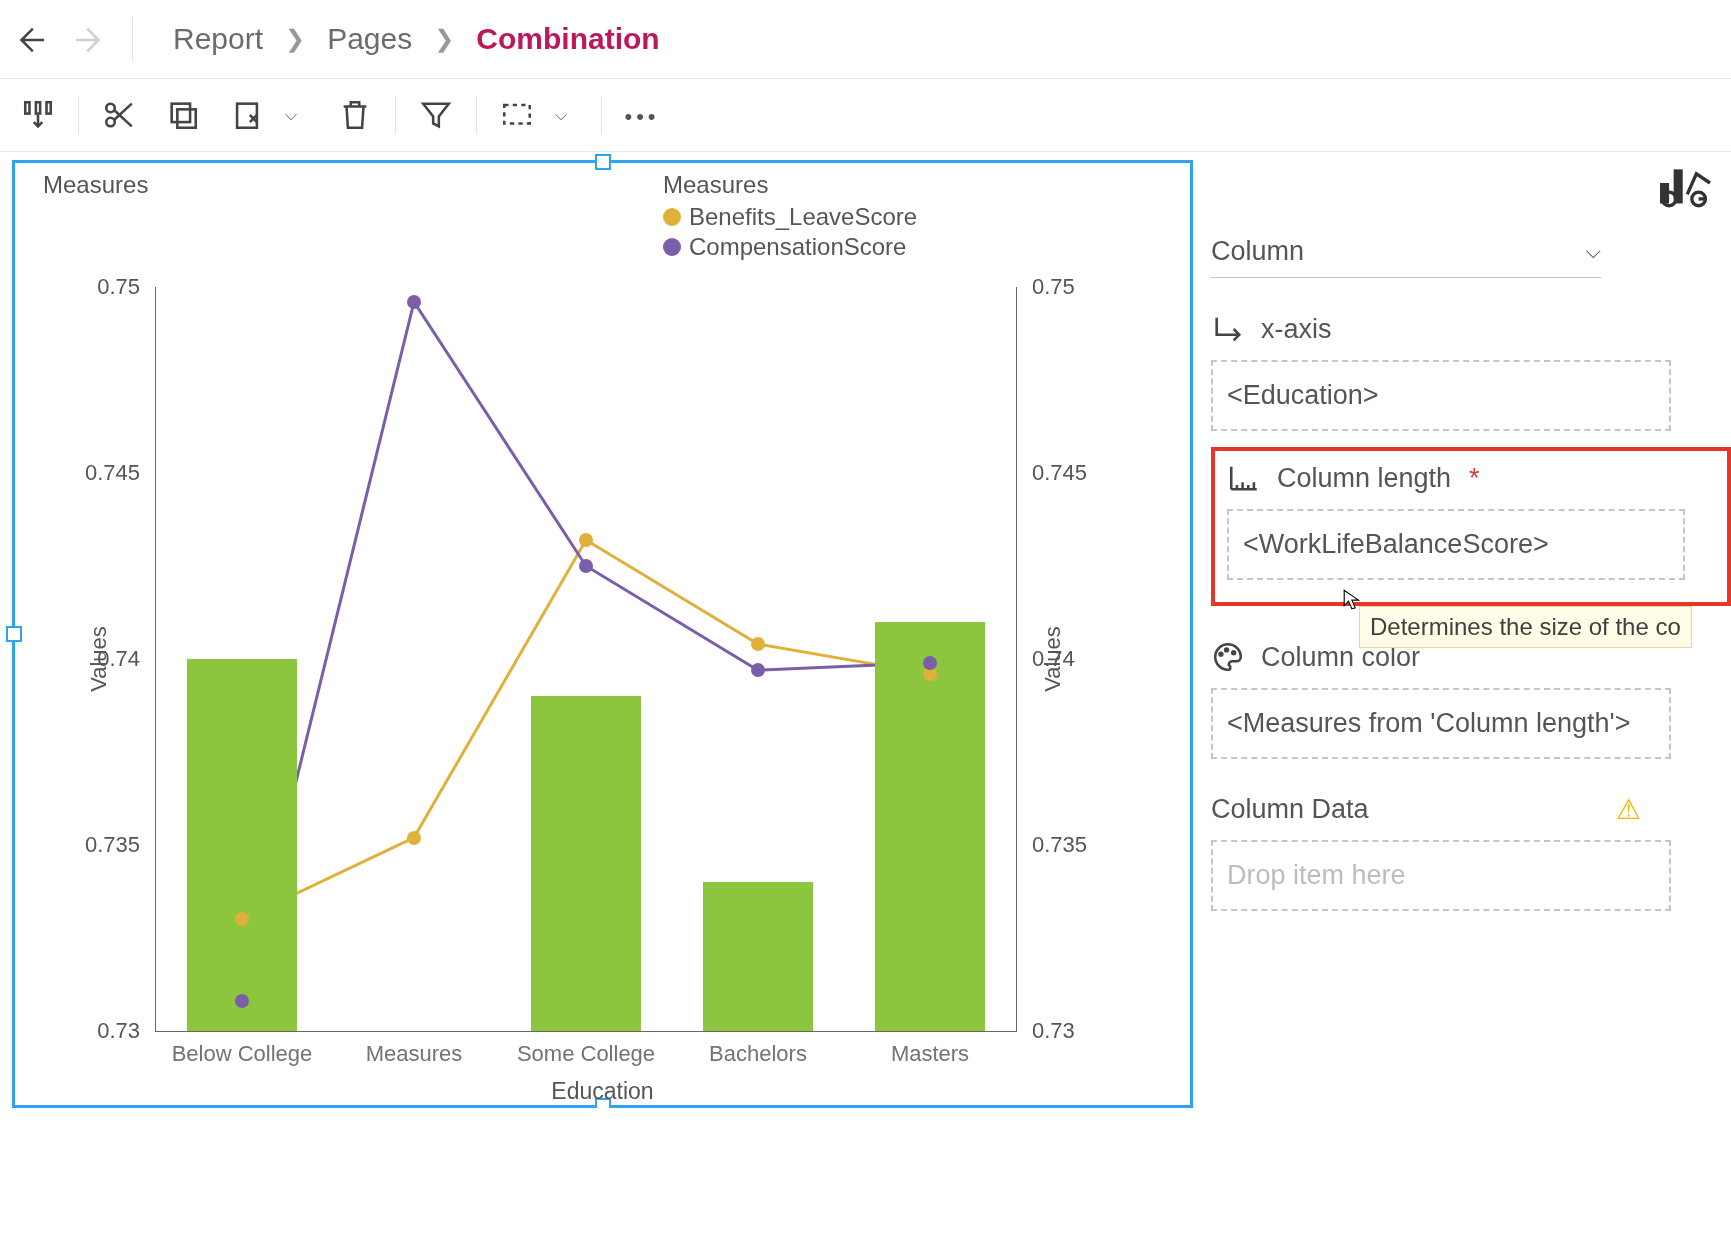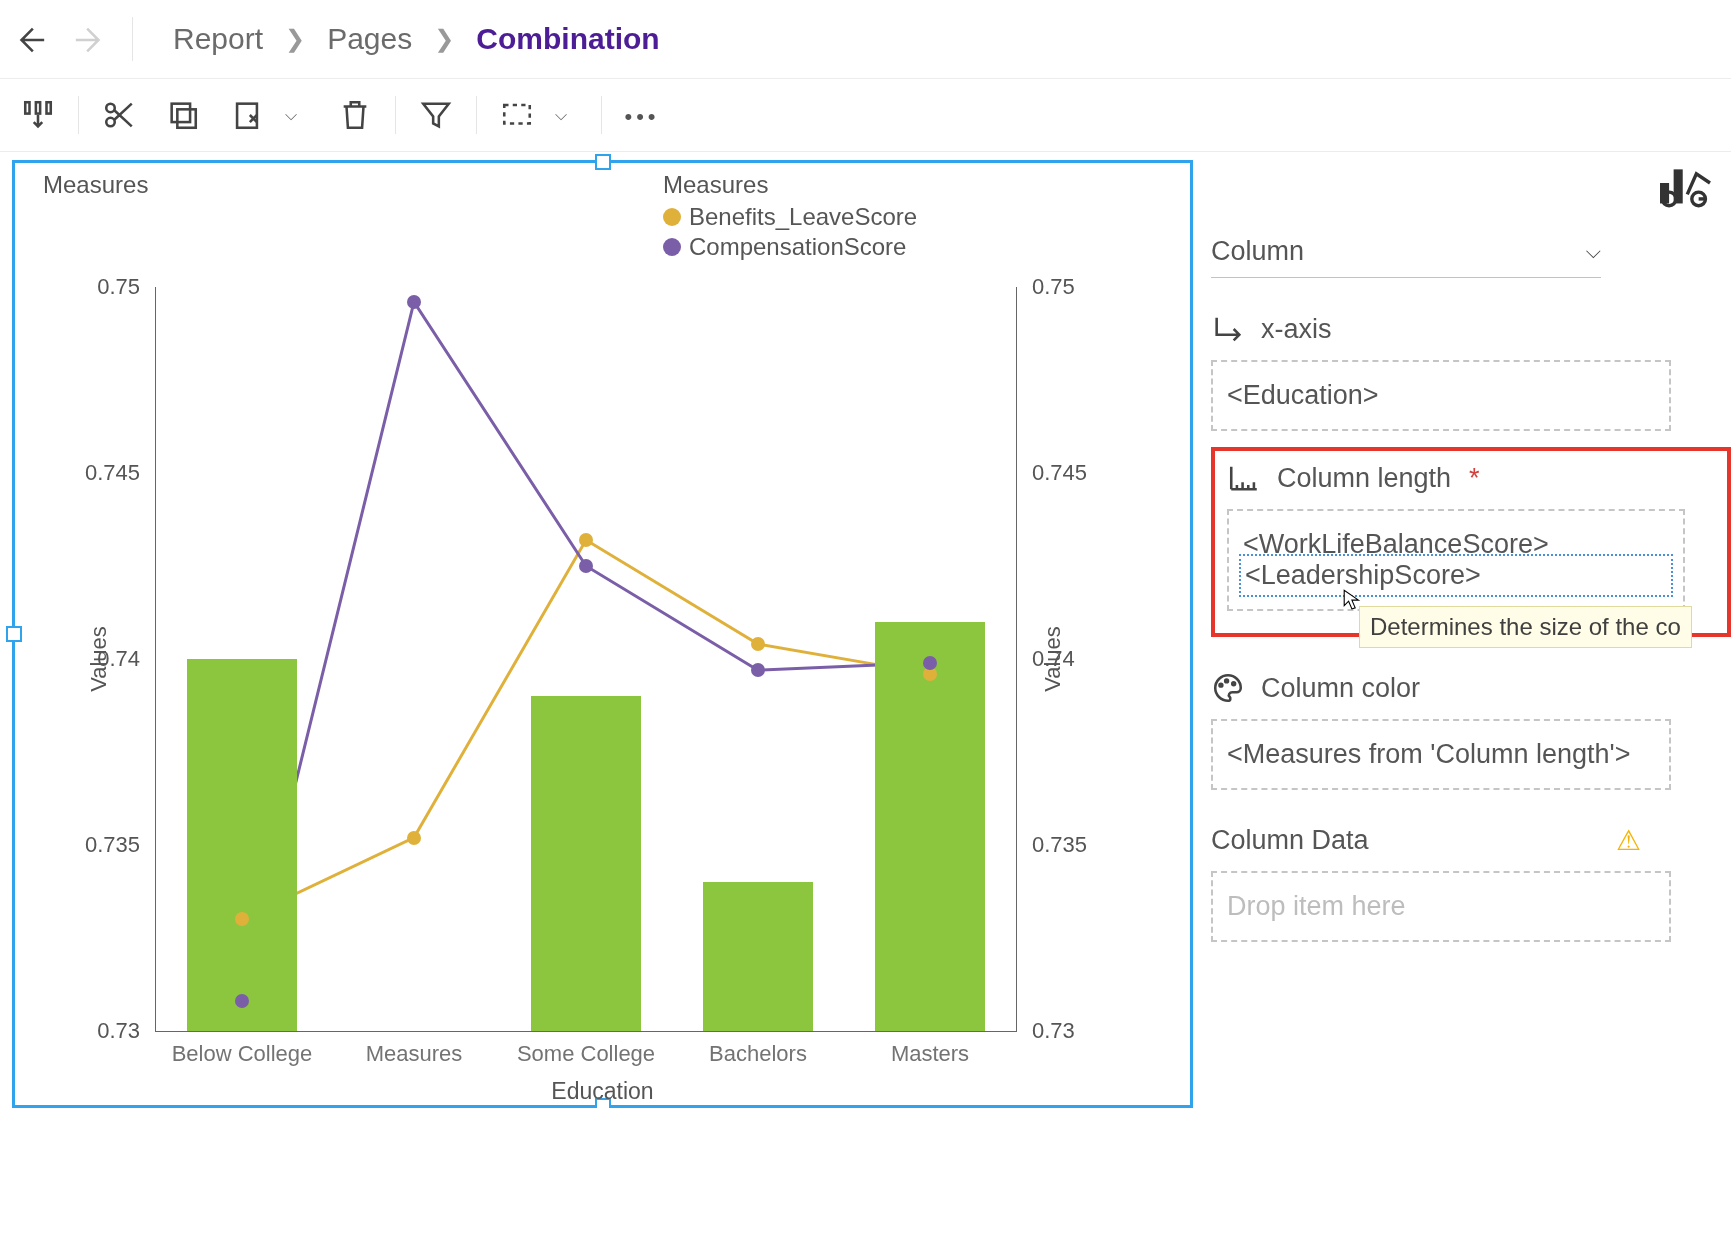--- a/index.html
+++ b/index.html
@@ -28,21 +28,21 @@
     width: 1px; height: 44px;
     background: #e5e5e5;
     margin: 0 12px;
   }
   .crumb {
     font-size: 30px;
     color: #6b6b6b;
     padding: 0 4px;
   }
   .crumb.strong {
-    color: #4c1d95;
+    color: #be185d;
     font-weight: 600;
   }
   .chev {
     font-size: 24px;
     color: #999;
     padding: 0 18px;
   }
 
   
   .toolbar {
@@ -476,23 +476,20 @@
     <div class="highlighted-group" style="position:relative;">
       <div class="slot-label" style="margin-top:4px">
         <svg class="ic" viewBox="0 0 24 24">
             <path d="M3 20V4M3 20h18M7 20v-3M11 20v-5M15 20v-3M19 20v-5"></path>
           </svg>
         <span>Column length</span>
         <span class="req">*</span>
       </div>
       <div class="slot-box inner">
         <div>&lt;WorkLifeBalanceScore&gt;</div>
-        <div class="row2">
-          <span>&lt;LeadershipScore&gt;</span>
-        </div>
       </div>
       <svg class="cursor-svg" viewBox="0 0 20 20">
         <path d="M2 2 L2 16 L6 12 L9 19 L12 18 L9 11 L15 11 Z" fill="#fff" stroke="#000" stroke-width="1"></path>
       </svg>
       <div class="tooltip-cut">
         <span>Determines the size of the co</span>
       </div>
     </div>
 
     <div class="slot-label">

